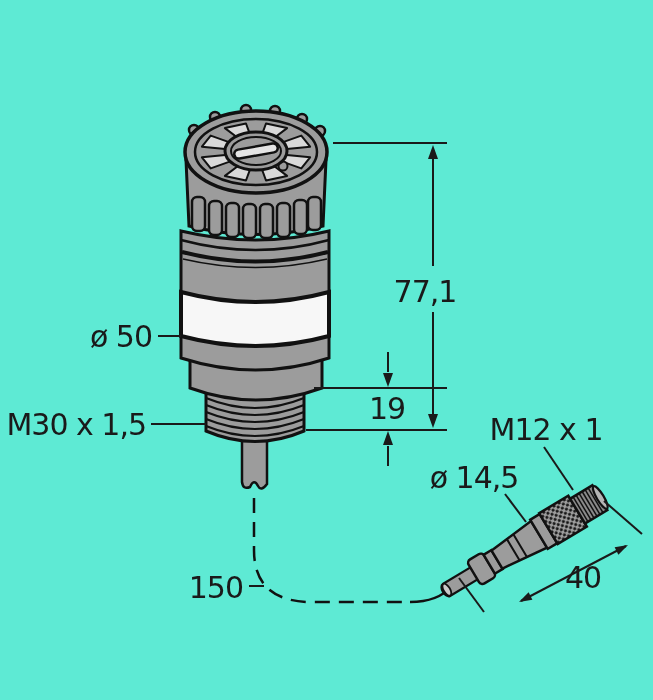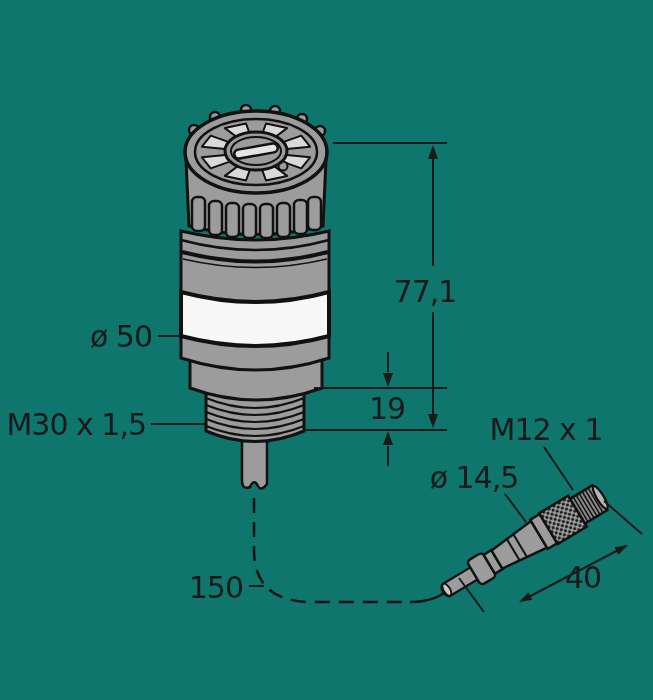--- a/index.html
+++ b/index.html
@@ -1,16 +1,16 @@
 <!DOCTYPE html>
 <html><head>
 <meta charset="utf-8">
 <style>
   html,body{margin:0;padding:0;background:#ffffff;}
-  .stage{position:relative;width:653px;height:700px;background:#0f766e;overflow:hidden;}
+  .stage{position:relative;width:653px;height:700px;background:#5eead4;overflow:hidden;}
   svg{display:block;}
   text{font-family:"DejaVu Sans", sans-serif;font-size:30px;fill:#1a1a1a;letter-spacing:-1px;}
   .outline{stroke:#111111;fill:#9c9c9c;}
   .lineonly{stroke:#111111;fill:none;}
   .dim{stroke:#1a1a1a;fill:none;stroke-width:2;}
   .arrow{fill:#1a1a1a;stroke:none;}
 </style>
 </head>
 <body>
 

